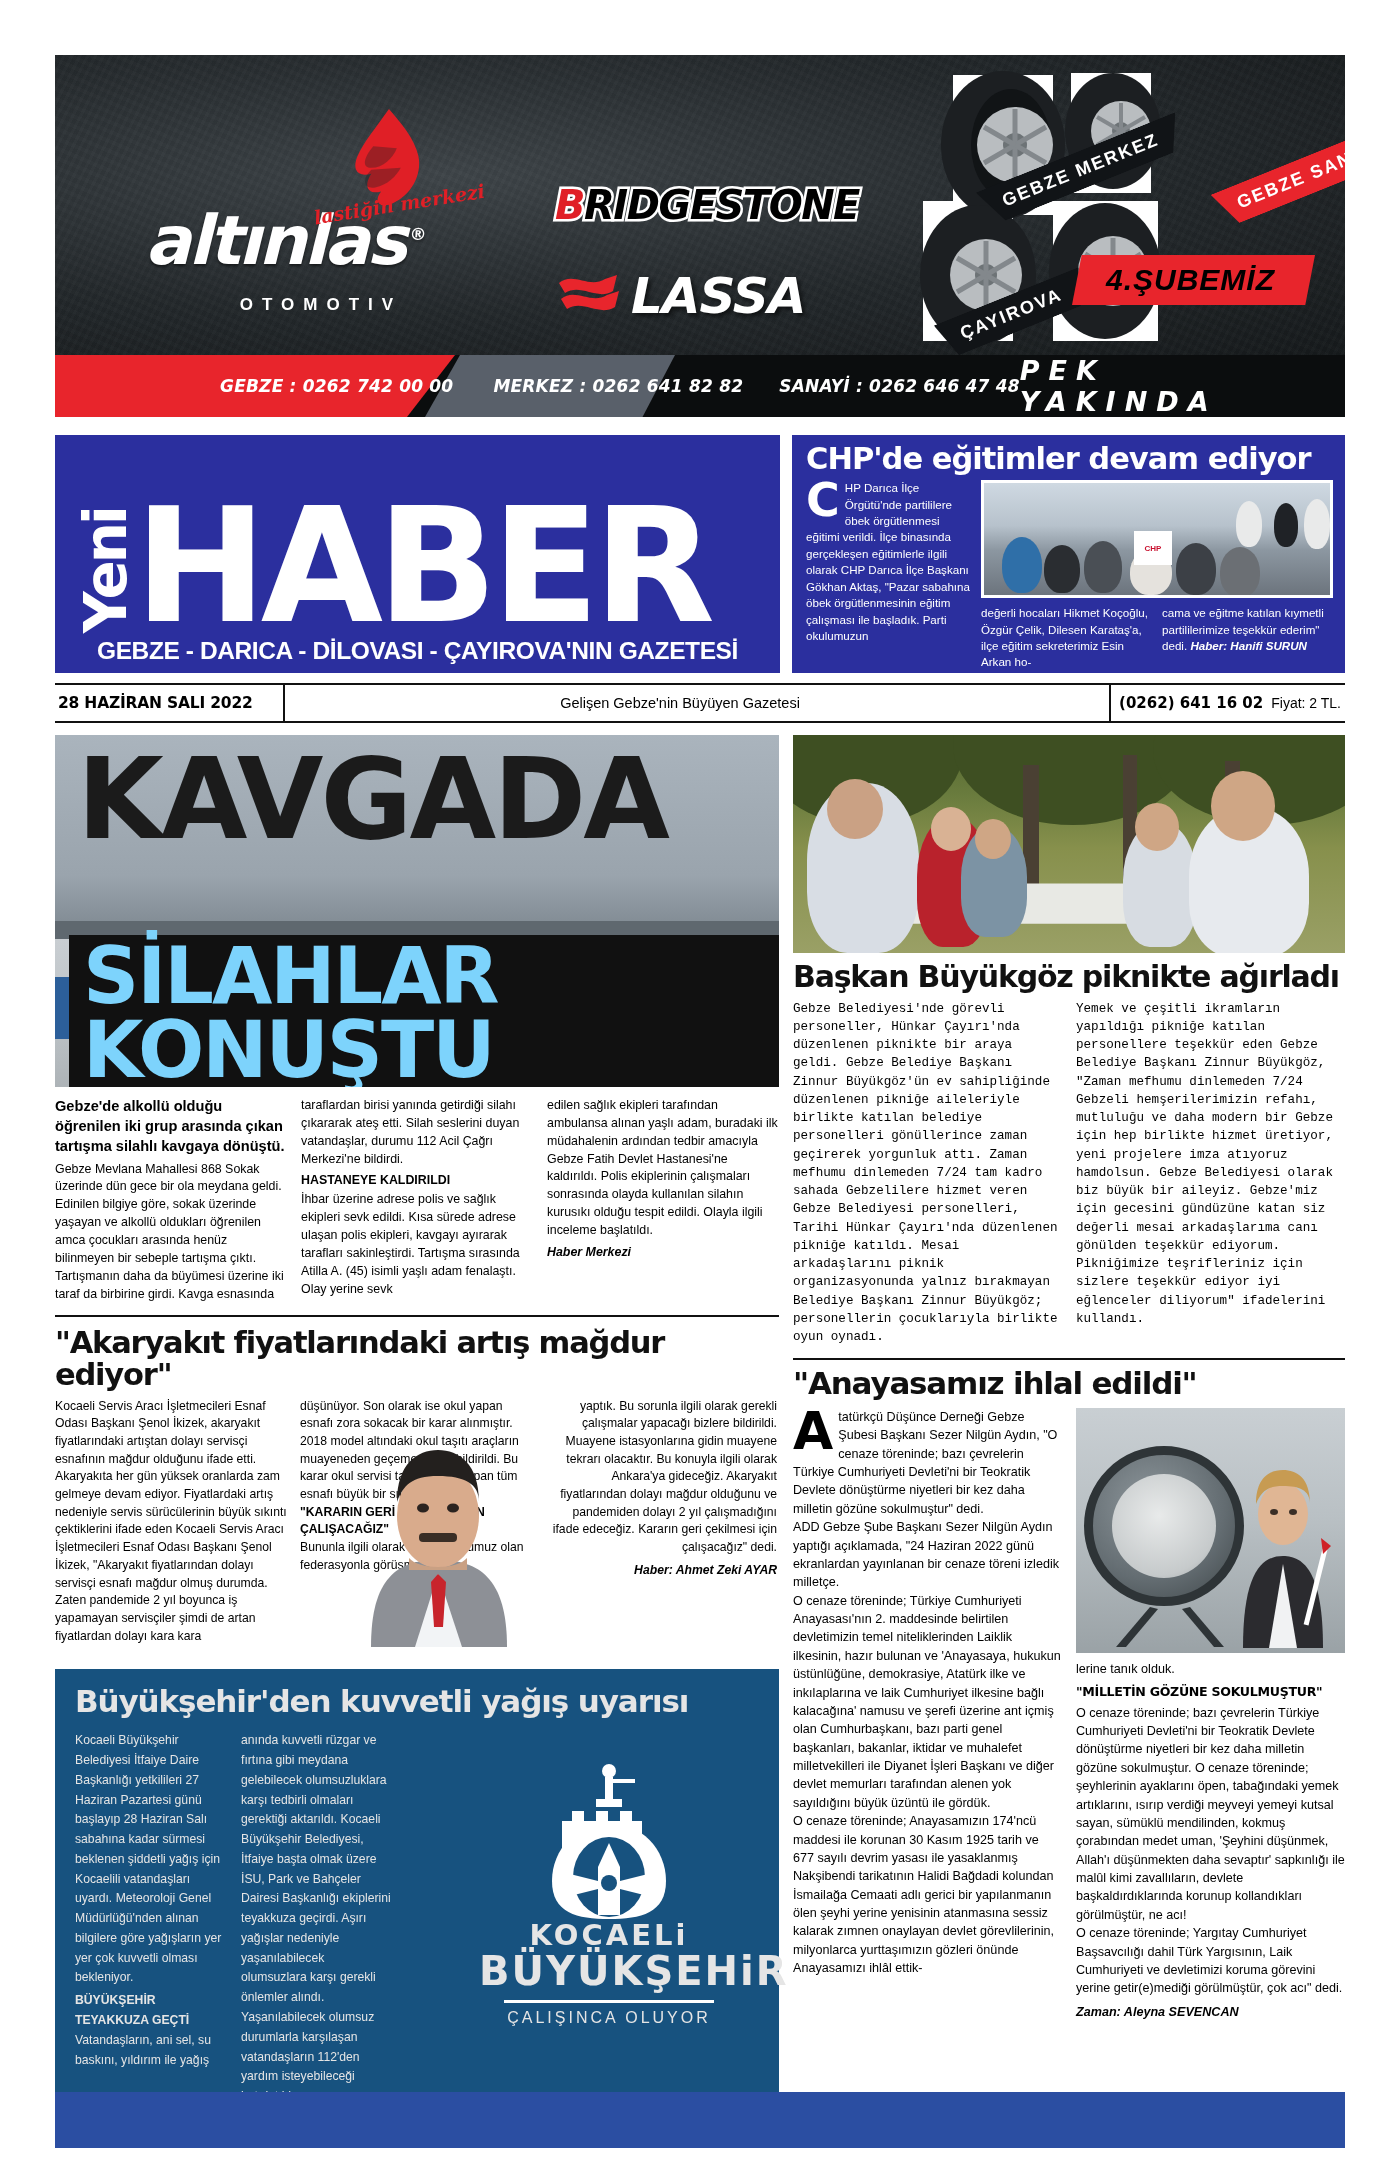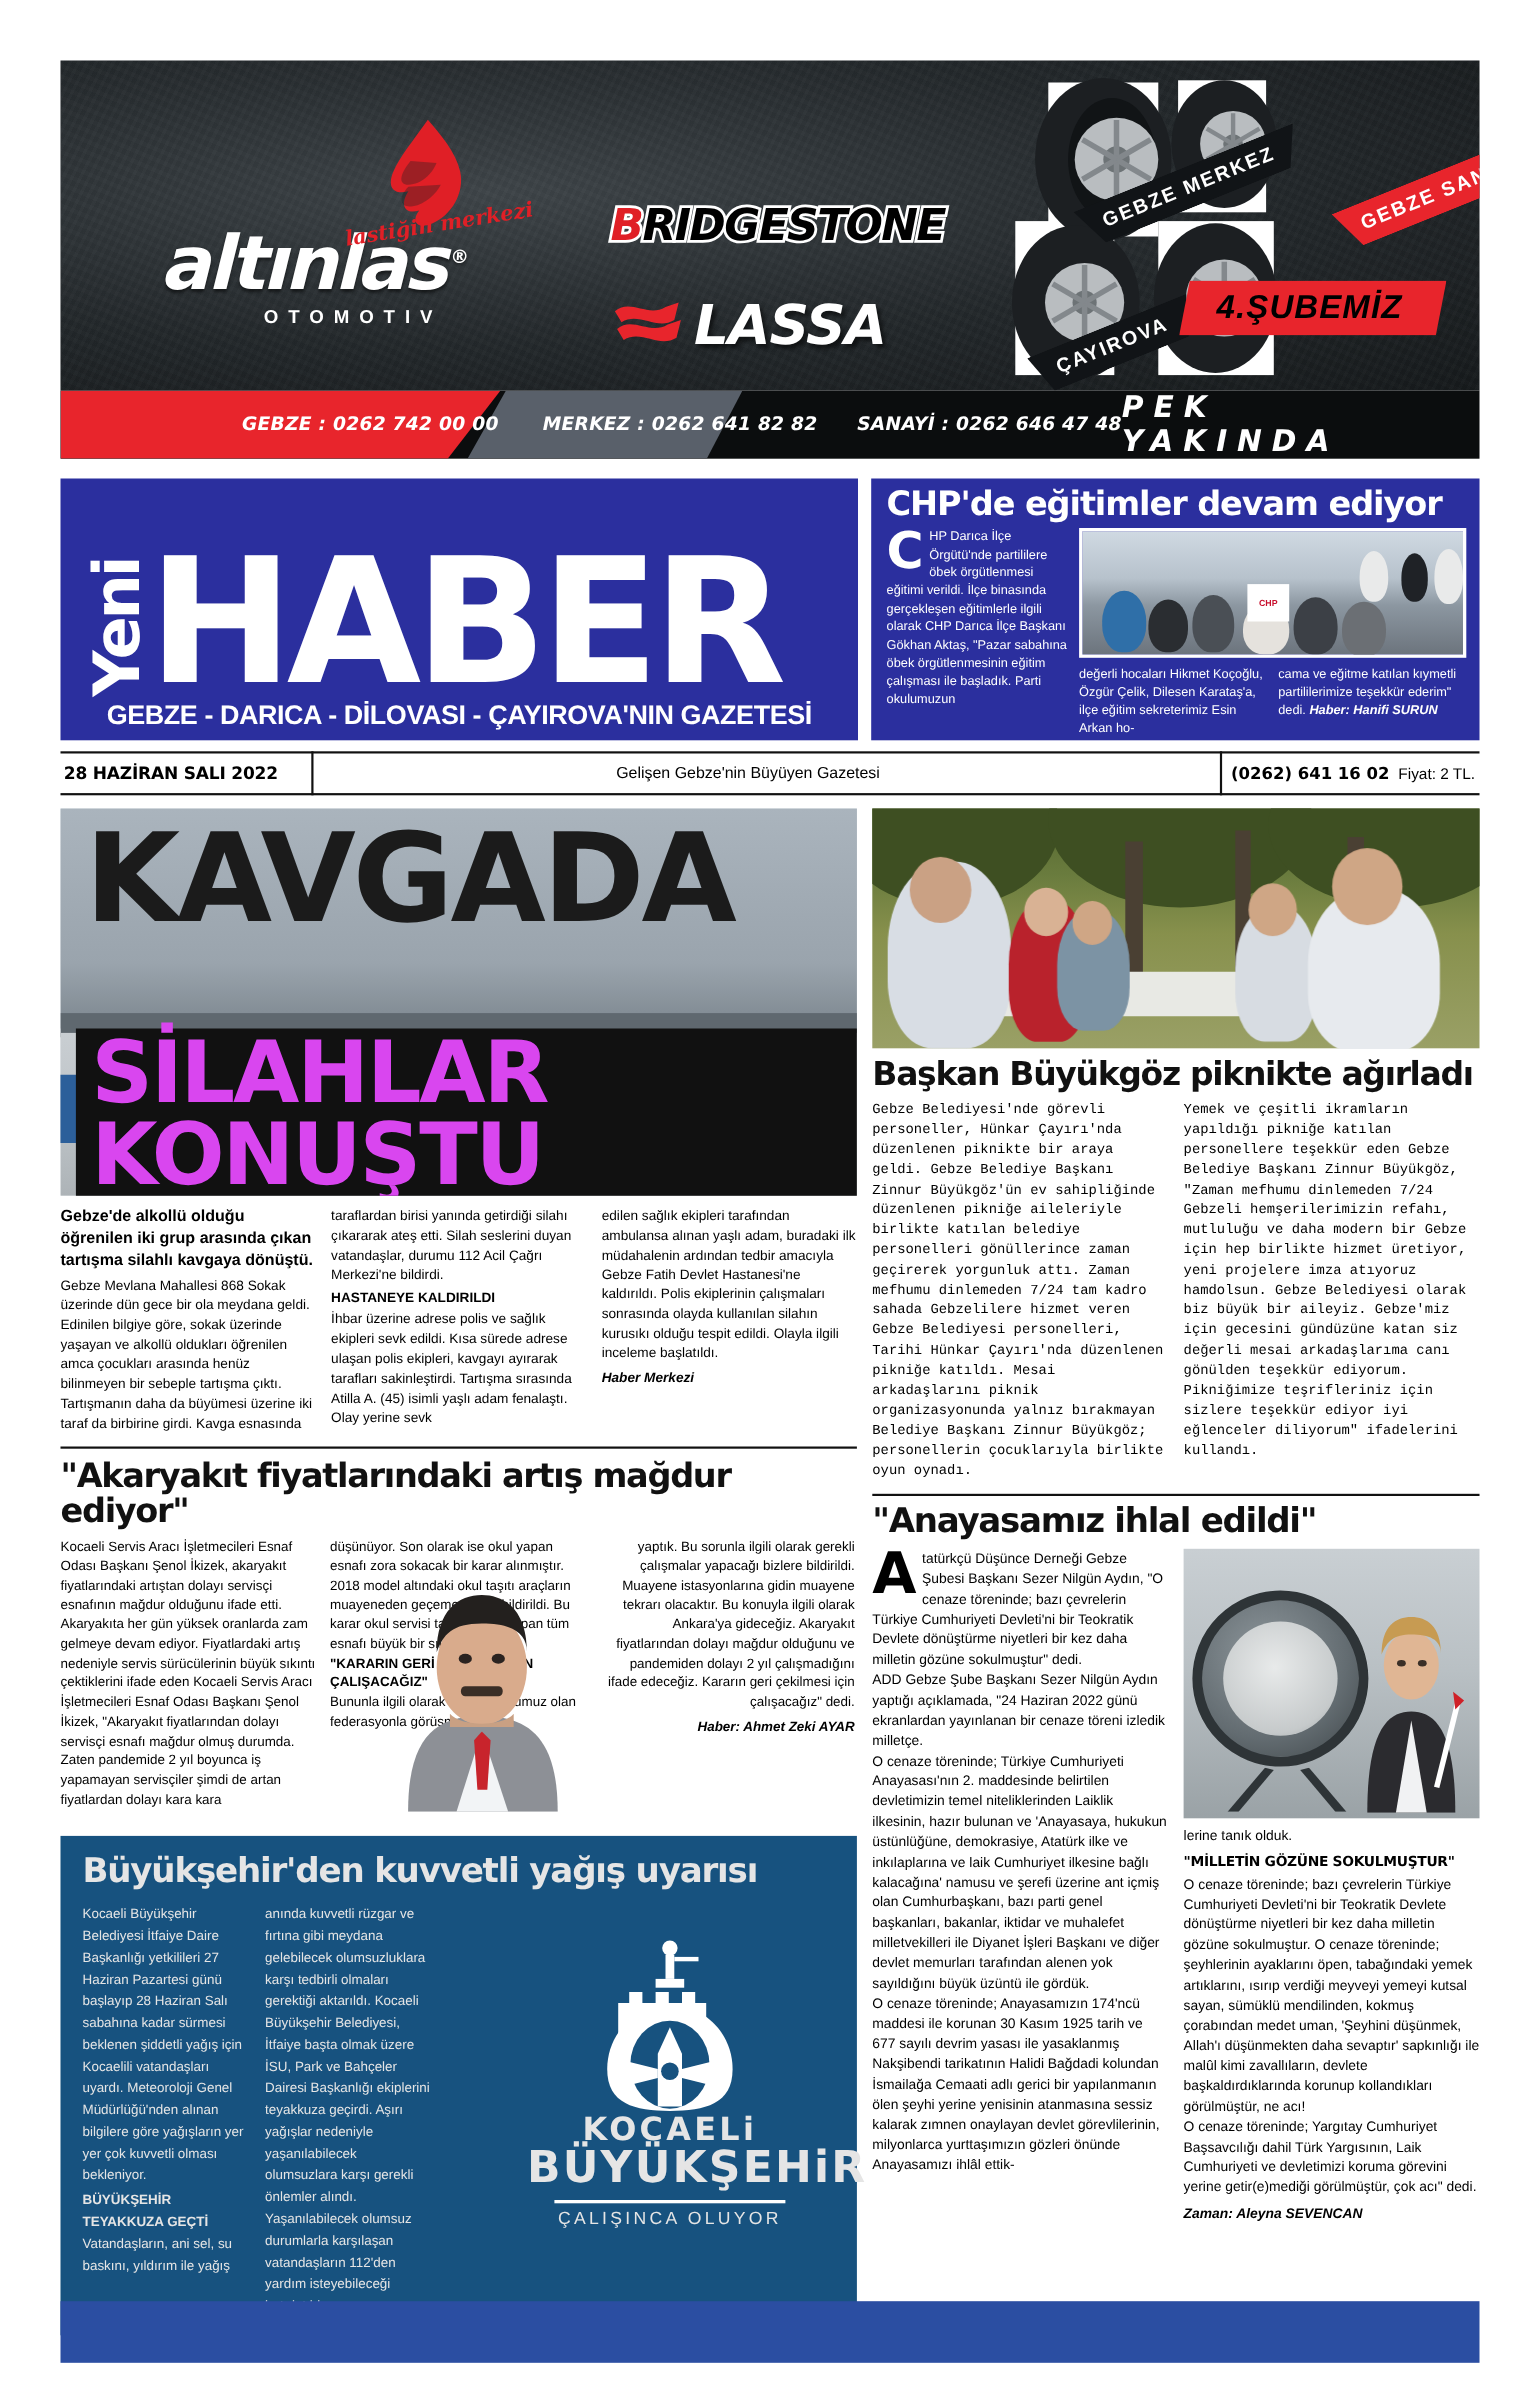--- a/index.html
+++ b/index.html
@@ -43,21 +43,21 @@
     text-shadow:0 2px 3px rgba(0,0,0,.5);
   }
   .altinlas-reg{ font-size:17px; vertical-align:super; font-weight:600; font-style:normal;}
   .altinlas-script{
     position:absolute; right:-6px; top:78px;
     font-family:"DejaVu Serif", serif; font-style:italic; font-weight:700;
     font-size:19px; color:#e01f26; transform:rotate(-9deg);
   }
   .altinlas-sub{
     font-size:17px; letter-spacing:9px; color:#fff; font-weight:600;
-    text-align:center; margin-top:4px; margin-left:12px;
+    text-align:center; margin-top:20px; margin-left:12px;
   }
   .brand-block{ position:absolute; left:500px; top:130px; z-index:4; text-align:center;}
   .bridgestone{
     font-family:"DejaVu Sans", sans-serif;
     font-weight:800; font-style:italic; font-size:40px; letter-spacing:-1.5px;
     color:#000; -webkit-text-stroke:5px #fff; paint-order:stroke fill;
     line-height:1;
   }
   .bridgestone .b1{ color:#e01f26; }
   .lassa-row{ display:flex; align-items:center; gap:4px; margin-top:42px;}
@@ -209,21 +209,21 @@
     font-weight:800; font-size:112px; letter-spacing:-3px; line-height:.9;
     color:#1b1b1b;
   }
   .headline2-wrap{
     position:absolute; left:14px; top:200px; z-index:6;
     background:#111; padding:4px 14px 10px 14px;
   }
   .headline2{
     font-family:"DejaVu Sans", sans-serif;
     font-weight:800; font-size:78px; letter-spacing:-2px; line-height:.95;
-    color:#d946ef;
+    color:#7dd3fc;
   }
   .lead-body{ display:flex; gap:14px; margin-top:10px; }
   .lb-col{ width:232px; font-size:12.4px; line-height:1.44; }
   .lb-intro{ font-weight:700; font-size:14.6px; line-height:1.36; display:block; margin-bottom:4px;}
   .lb-sub{ font-weight:700; display:block; margin:4px 0 1px 0; }
   .lb-byline{ font-style:italic; font-weight:700; display:block; margin-top:4px;}
 
   
   .picnic-photo{
     width:552px; height:218px; overflow:hidden; position:relative;

